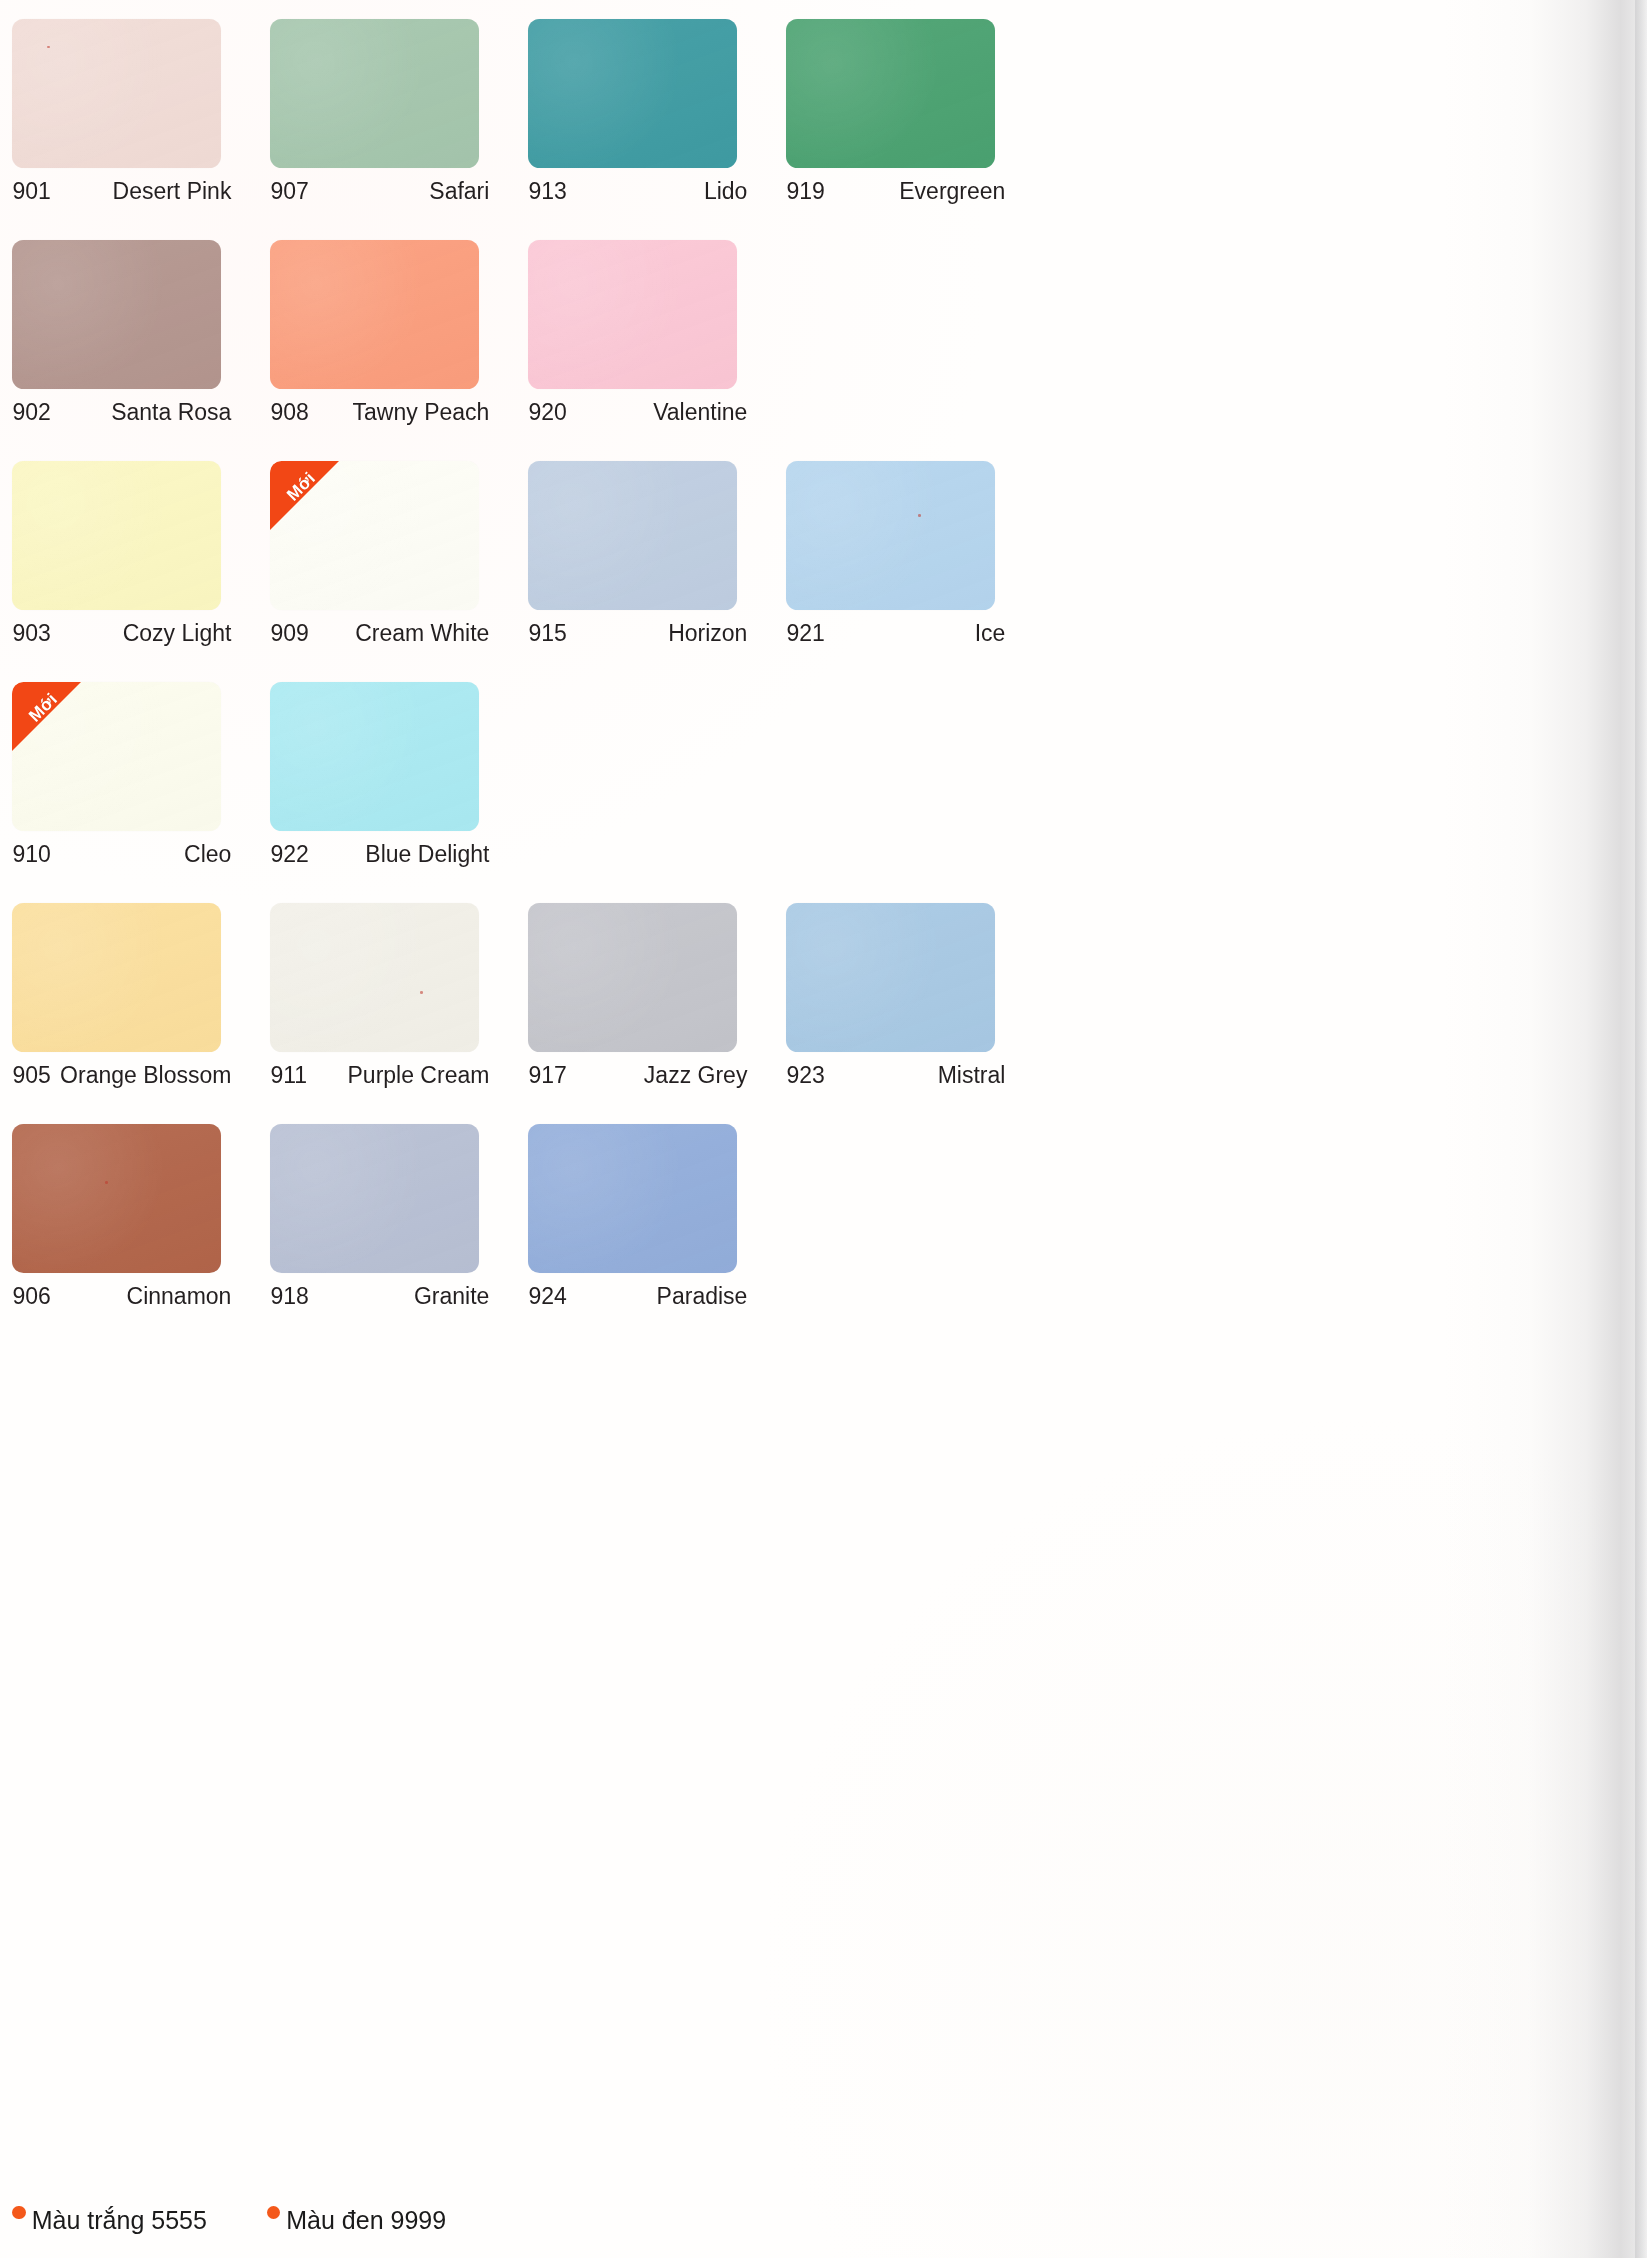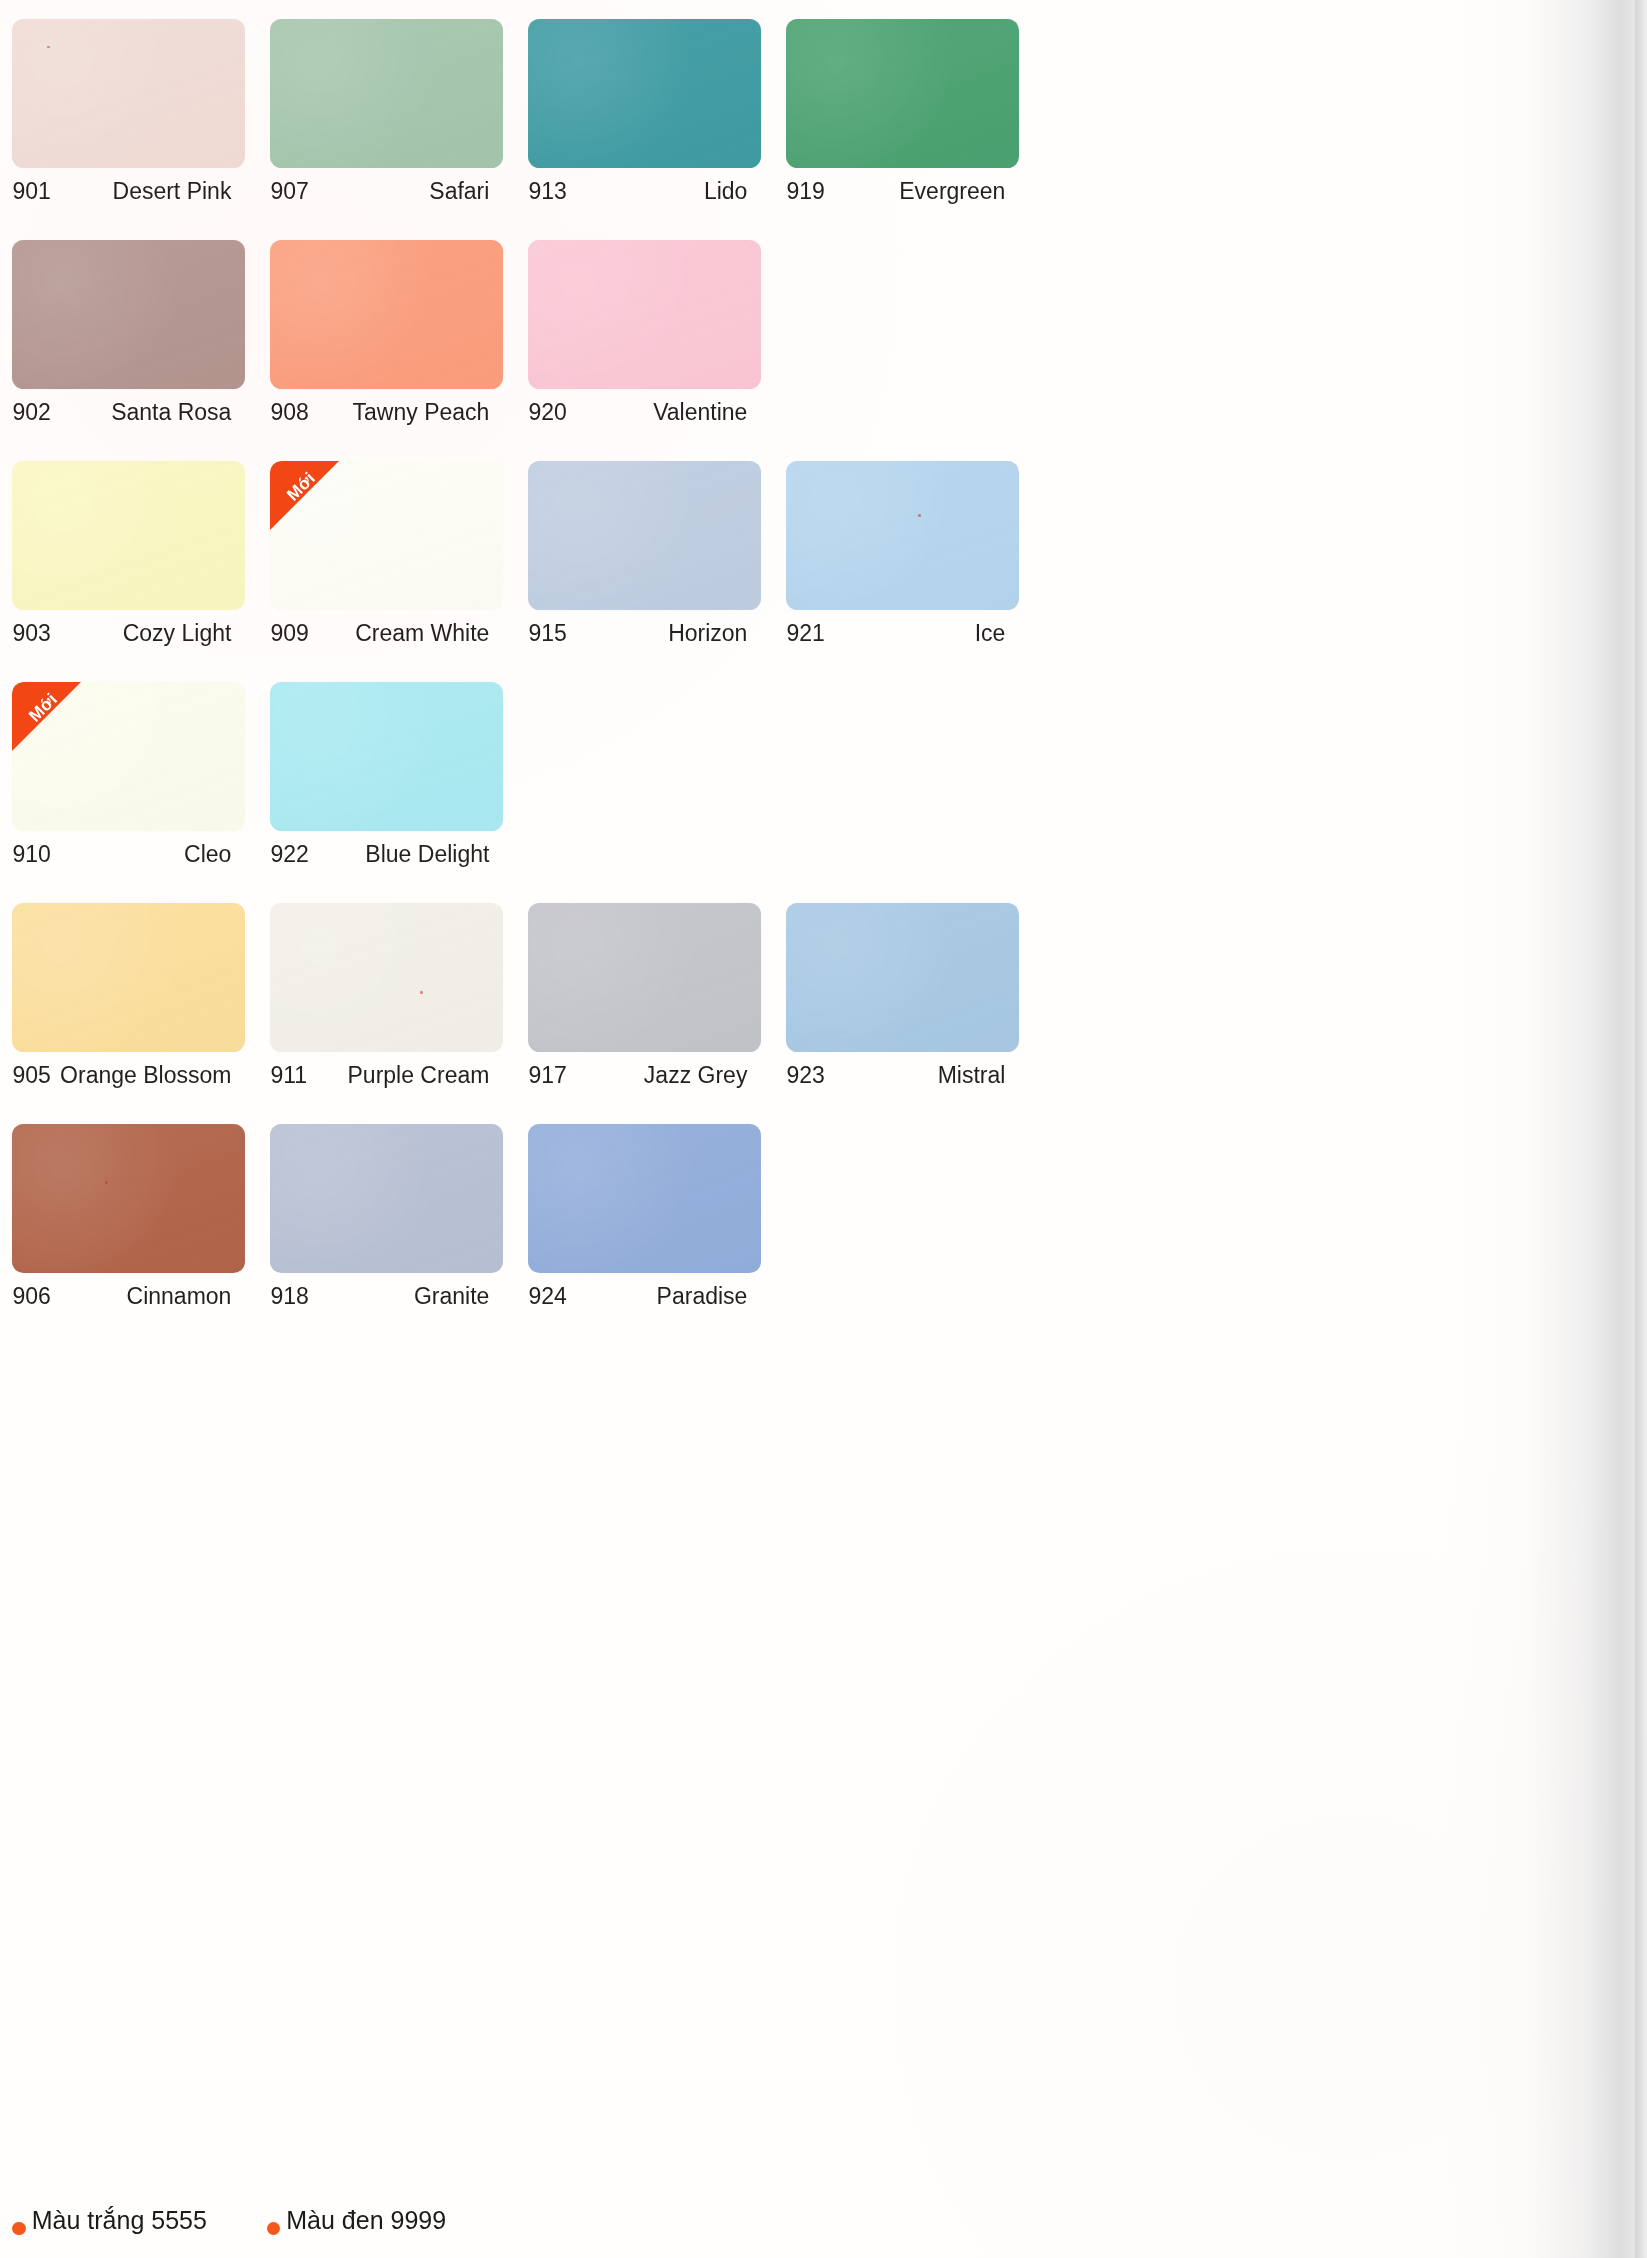--- a/index.html
+++ b/index.html
@@ -66,21 +66,20 @@
   .cell {
     width: 258px;
     margin-right: 0px;
     position: relative;
     flex: 0 0 258px;
   }
   .swatch-wrap {
     position: relative;
     width: 209px;
     height: 149px;
-    padding-left: 24px;
   }
   .swatch {
     position: absolute;
     inset: 0;
     border-radius: 11.5px;
     box-shadow: 0 0 0 0.4px rgba(0,0,0,0.015);
   }
   
   .swatch::after {
     content: "";
@@ -148,21 +147,21 @@
     left: 12.4px;
     bottom: 23px;
     display: flex;
     align-items: center;
     color: #1a1a1a;
     font-size: 25px;
     font-family: "Liberation Sans", sans-serif;
   }
   .foot-item {
     display: flex;
-    align-items: flex-end;
+    align-items: flex-start;
     margin-right: 60px;
     white-space: nowrap;
   }
   .foot-dot {
     width: 13.2px;
     height: 13.2px;
     border-radius: 50%;
     background: #f4581a;
     margin-right: 6.2px;
     flex: 0 0 auto;

